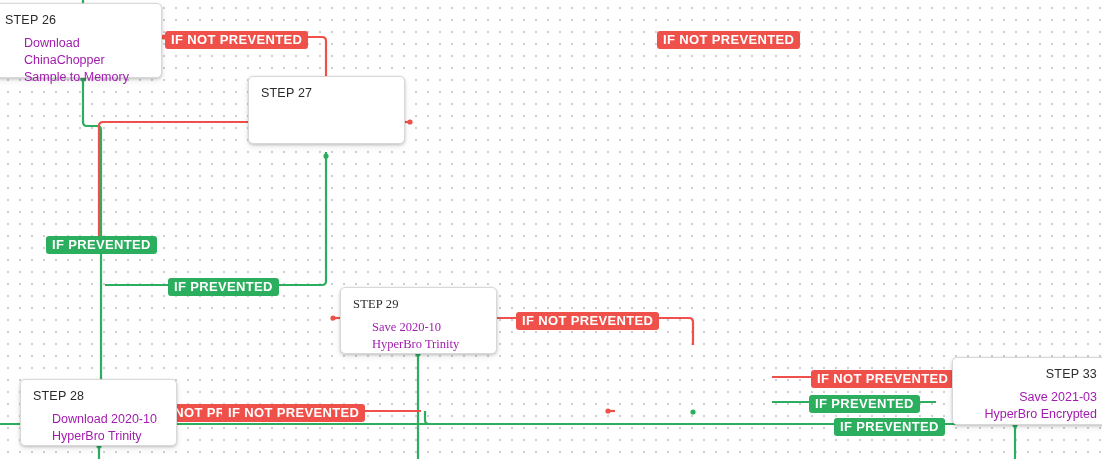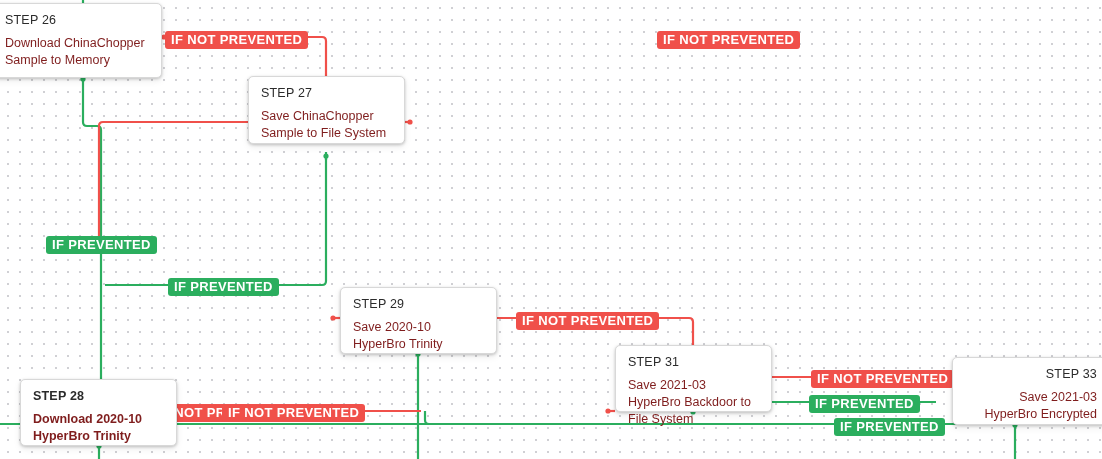--- a/index.html
+++ b/index.html
@@ -29,23 +29,24 @@
   .node-title{
     font-size:12.5px;
     color:#2b2b2b;
     letter-spacing:.2px;
     line-height:15px;
     margin-bottom:7px;
     white-space:nowrap;
   }
   .node-desc{
     font-size:12.5px;
-    color:#7f1d1d;
+    color:#a21caf;
     line-height:17px;
     overflow:hidden;
+    margin-left:19px;
   }
   .badge{
     position:absolute;
     color:#ffffff;
     font-size:13px;
     font-weight:bold;
     letter-spacing:.35px;
     line-height:13px;
     padding:2px 6px 3px 6px;
     border-radius:3px;
@@ -116,37 +117,32 @@
     </g>
   </svg>
 
   <div class="node" style="left:-8px;top:3px;width:170px;height:75px;">
     <div class="node-title">STEP 26</div>
     <div class="node-desc">Download ChinaChopper Sample to Memory</div>
   </div>
 
   <div class="node" style="left:248px;top:76px;width:157px;height:68px;">
     <div class="node-title">STEP 27</div>
-    <div class="node-desc">Save ChinaChopper Sample to File System</div>
   </div>
 
-  <div class="node" style="left:20px;top:379px;width:157px;height:67px;font-weight:bold;">
+  <div class="node" style="left:20px;top:379px;width:157px;height:67px;">
     <div class="node-title">STEP 28</div>
     <div class="node-desc" style="height:36px;">Download 2020-10 HyperBro Trinity Delivery Executable to…</div>
   </div>
 
-  <div class="node" style="left:340px;top:287px;width:157px;height:67px;">
+  <div class="node" style="left:340px;top:287px;width:157px;height:67px;font-family:Liberation Serif, serif;">
     <div class="node-title">STEP 29</div>
     <div class="node-desc" style="height:36px;">Save 2020-10 HyperBro Trinity Delivery Executable to File…</div>
   </div>
 
-  <div class="node" style="left:615px;top:345px;width:157px;height:67px;">
-    <div class="node-title">STEP 31</div>
-    <div class="node-desc">Save 2021-03 HyperBro Backdoor to File System</div>
-  </div>
 
   <div class="node" style="left:952px;top:357px;width:158px;height:68px;text-align:right;">
     <div class="node-title">STEP 33</div>
     <div class="node-desc" style="height:36px;">Save 2021-03 HyperBro Encrypted Configuration File to…</div>
   </div>
 
   <div class="badge red" style="left:165px;top:31px;">IF NOT PREVENTED</div>
   <div class="badge red" style="left:657px;top:31px;">IF NOT PREVENTED</div>
   <div class="badge green" style="left:26px;top:236px;">IF PREVENTED</div>
   <div class="badge green" style="left:148px;top:278px;">IF PREVENTED</div>

